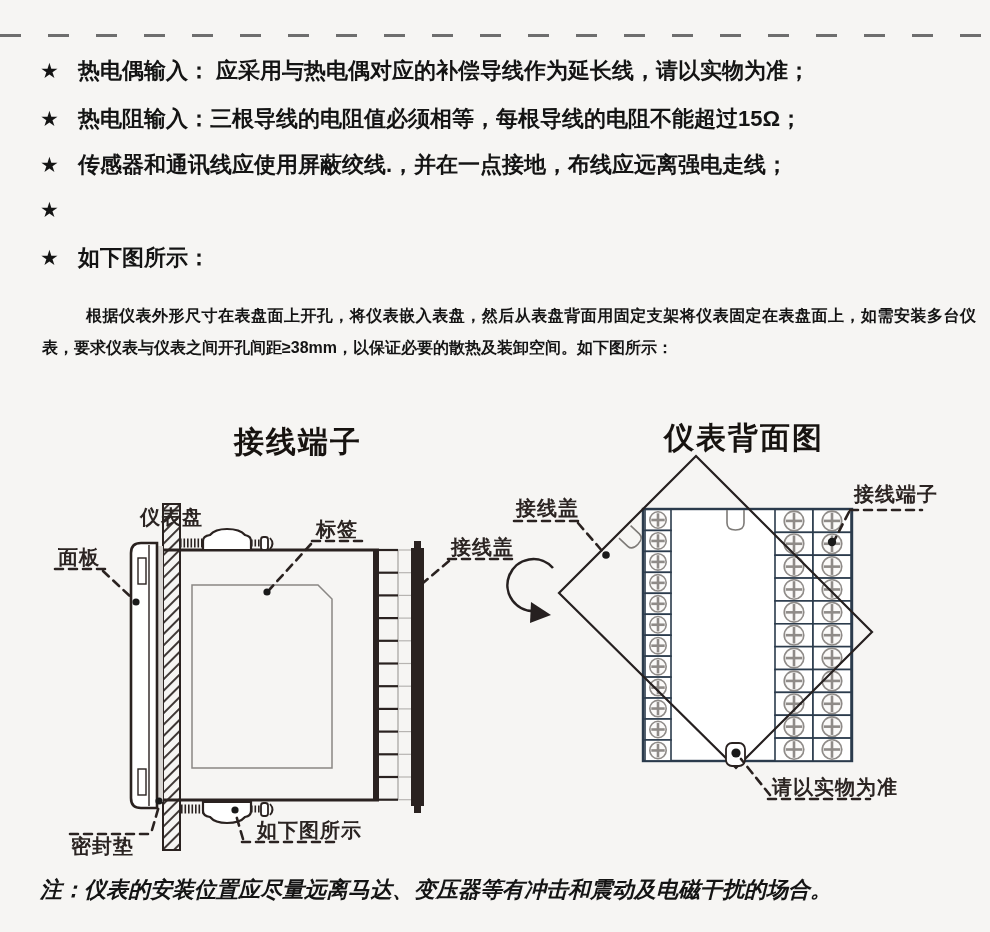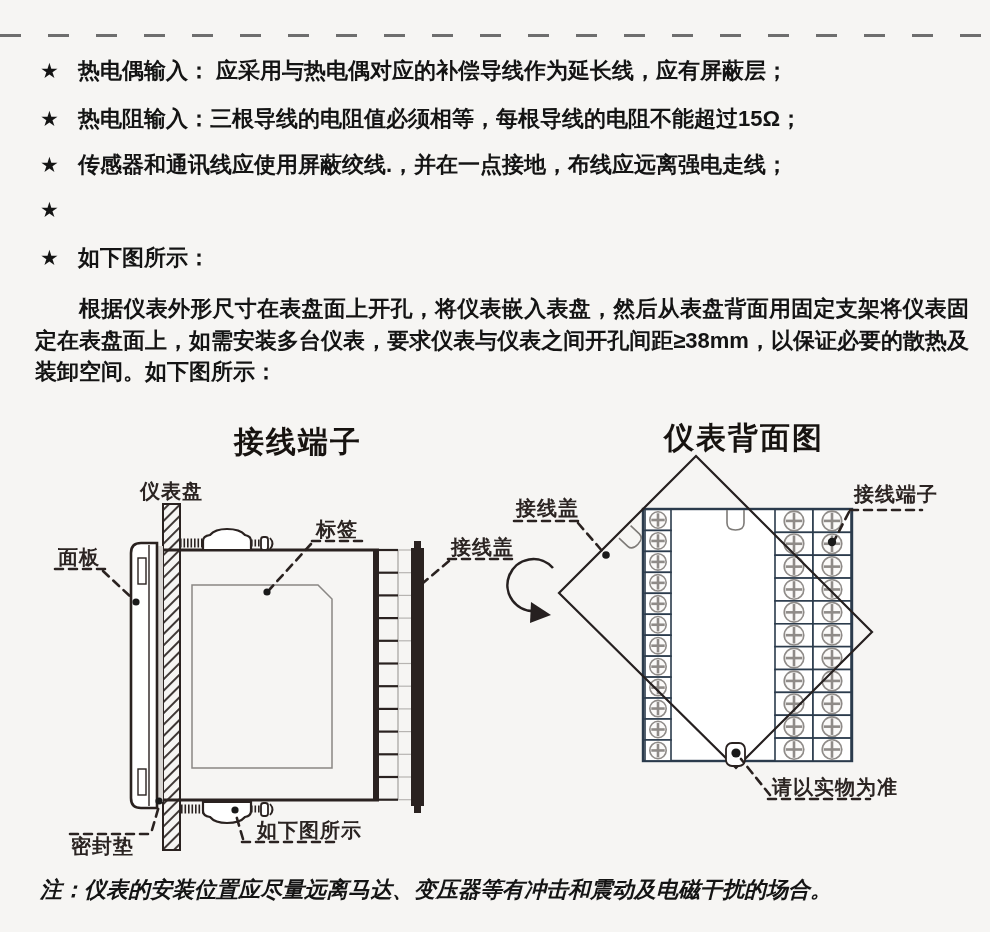--- a/index.html
+++ b/index.html
@@ -14,22 +14,22 @@
     position:absolute;left:0;top:34px;width:990px;height:3px;
     background:repeating-linear-gradient(90deg,#6e6e6e 0 21px,transparent 21px 48px);
   }
   .bullet{
     position:absolute;left:40px;width:930px;
     font-size:22px;font-weight:bold;line-height:26px;
     display:flex;align-items:flex-start;
   }
   .bullet .star{width:38px;flex:0 0 38px;font-size:21px;}
   .para{
-    position:absolute;left:30px;top:288px;width:934px;margin:5px;
-    font-size:22px;font-weight:bold;line-height:31.5px;text-indent:44px;
+    position:absolute;left:30px;top:288px;width:934px;margin:12px;
+    font-size:16px;font-weight:bold;line-height:31.5px;text-indent:44px;
     text-align:justify;
   }
   .dtitle{
     position:absolute;top:422px;
     font-family:"DejaVu Serif","Liberation Serif",serif;
     font-size:30px;font-weight:bold;letter-spacing:2px;text-align:center;
     color:#171310;
   }
   .t1{left:178px;width:240px;}
   .t2{left:624px;width:240px;top:418px;}
@@ -45,21 +45,21 @@
 </style>
 </head>
 <body>
 
 <div class="page">
 
   <div class="top-dash"></div>
 
   <div class="bullet" style="top:58px">
     <span class="star">★</span>
-    <span>热电偶输入： 应采用与热电偶对应的补偿导线作为延长线，应有屏蔽层；</span>
+    <span>热电偶输入： 应采用与热电偶对应的补偿导线作为延长线，请以实物为准；</span>
   </div>
   <div class="bullet" style="top:106px">
     <span class="star">★</span>
     <span>热电阻输入：三根导线的电阻值必须相等，每根导线的电阻不能超过15Ω；</span>
   </div>
   <div class="bullet" style="top:152px">
     <span class="star">★</span>
     <span>传感器和通讯线应使用屏蔽绞线.，并在一点接地，布线应远离强电走线；</span>
   </div>
   <div class="bullet" style="top:197px">
@@ -343,21 +343,21 @@
         <line x1="768" y1="799" x2="870" y2="799"></line>
         <line x1="770" y1="795" x2="741" y2="759"></line>
       </g>
       <g fill="#1a1a1a">
         <circle cx="606" cy="555" r="3.8"></circle>
         <circle cx="832" cy="542" r="4.2"></circle>
       </g>
     </g>
   </svg>
 
-  <div class="lbl" style="left:140px;top:478px">仪表盘</div>
+  <div class="lbl" style="left:140px;top:504px">仪表盘</div>
   <div class="lbl" style="left:58px;top:544px">面板</div>
   <div class="lbl" style="left:316px;top:516px">标签</div>
   <div class="lbl" style="left:451px;top:534px">接线盖</div>
   <div class="lbl" style="left:71px;top:833px">密封垫</div>
   <div class="lbl" style="left:257px;top:817px">如下图所示</div>
   <div class="lbl" style="left:516px;top:495px">接线盖</div>
   <div class="lbl" style="left:854px;top:481px">接线端子</div>
   <div class="lbl" style="left:772px;top:774px">请以实物为准</div>
 
   <div class="note">注：仪表的安装位置应尽量远离马达、变压器等有冲击和震动及电磁干扰的场合。</div>

